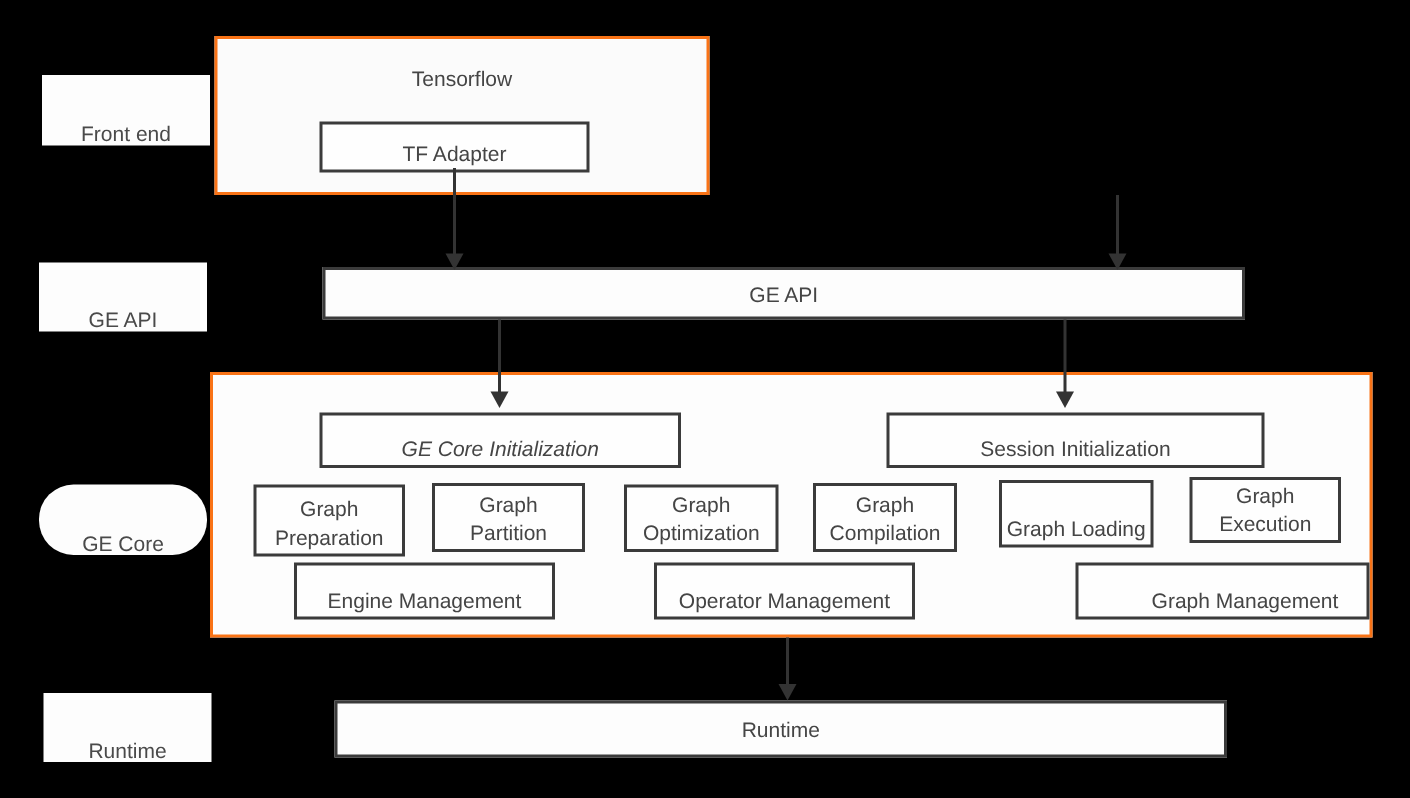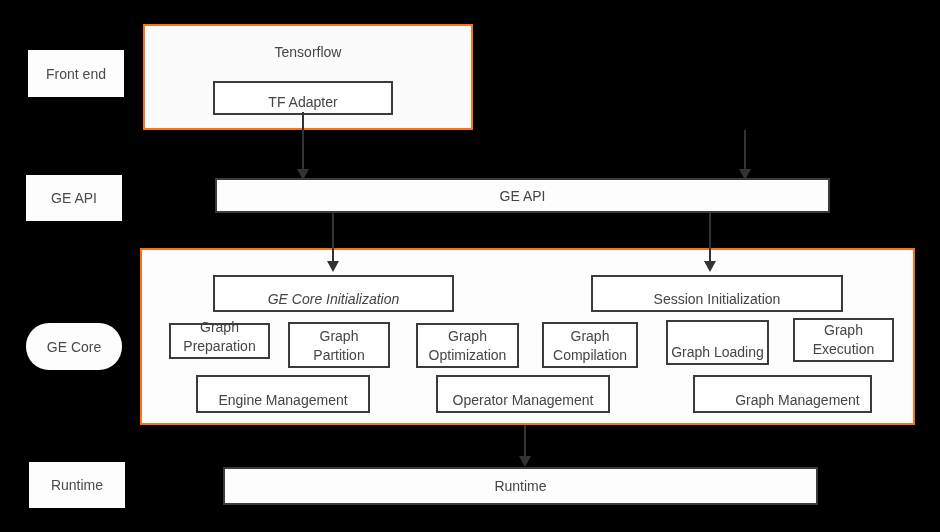--- a/index.html
+++ b/index.html
@@ -11,25 +11,25 @@
     position: relative;
     width: 940px;
     height: 532px;
     background: #000000;
     font-family: "Liberation Sans", "DejaVu Sans", sans-serif;
     color: #454545;
     overflow: hidden;
   }
   .side-label {
     position: absolute;
-    width: 96px;
+    width: 112px;
     height: 46px;
     background: #fdfdfd;
     display: flex;
-    align-items: center;
+    align-items: flex-end;
     justify-content: center;
     font-size: 14px;
     color: #4a4a4a;
   }
   .big-box {
     position: absolute;
     background: #fbfbfb;
     border: 2px solid #f97316;
     box-sizing: border-box;
   }
@@ -140,21 +140,21 @@
 
   <div class="big-box" style="left:140px; top:248px; width:775px; height:177px; background:#fdfdfd;">
 
     <div class="inner-box" style="left:71px; top:25px; width:241px; height:37px;font-style:italic;">
       <span>GE Core Initialization</span>
     </div>
     <div class="inner-box" style="left:449px; top:25px; width:252px; height:37px;">
       <span>Session Initialization</span>
     </div>
 
-    <div class="inner-box" style="left:27px; top:73px; width:101px; height:36px;">
+    <div class="inner-box" style="left:27px; top:73px; width:101px; height:48px;">
       <span>Graph Preparation</span>
     </div>
     <div class="inner-box" style="left:146px; top:72px; width:102px; height:46px;">
       <span>Graph Partition</span>
     </div>
     <div class="inner-box" style="left:274px; top:73px; width:103px; height:45px;">
       <span>Graph Optimization</span>
     </div>
     <div class="inner-box" style="left:400px; top:72px; width:96px; height:46px;">
       <span>Graph Compilation</span>
@@ -165,21 +165,21 @@
     <div class="inner-box" style="left:651px; top:68px; width:101px; height:44px;">
       <span>Graph Execution</span>
     </div>
 
     <div class="inner-box" style="left:54px; top:125px; width:174px; height:38px;">
       <span>Engine Management</span>
     </div>
     <div class="inner-box" style="left:294px; top:125px; width:174px; height:38px;">
       <span>Operator Management</span>
     </div>
-    <div class="inner-box" style="left:551px; top:125px; width:179px; height:38px;padding-left:32px;">
+    <div class="inner-box" style="left:575px; top:125px; width:196px; height:38px;padding-left:32px;">
       <span>Graph Management</span>
     </div>
   </div>
 
   <div class="bar-box" style="left:223px; top:467px; width:595px; height:38px;">
     <span>Runtime</span>
   </div>
 
   <div class="arrow" style="left:297px; top:112px; height:68px;">
     <div class="shaft"></div>

